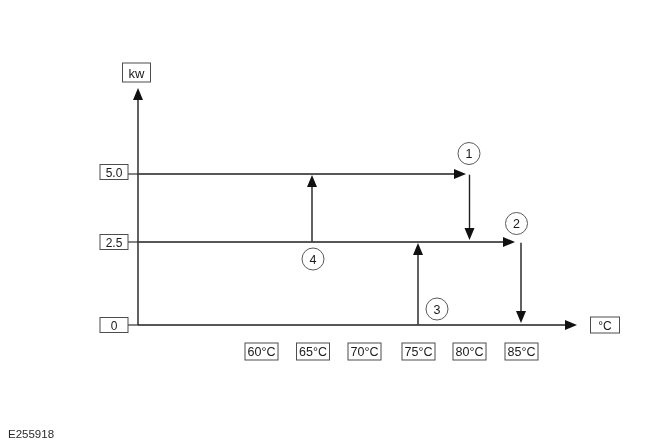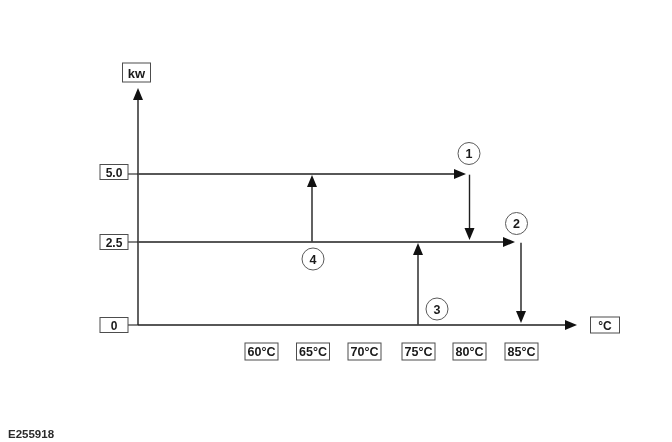--- a/index.html
+++ b/index.html
@@ -7,21 +7,20 @@
     padding: 0;
     background: #ffffff;
   }
   .canvas {
     position: relative;
     width: 672px;
     height: 442px;
     background: #ffffff;
     font-family: "Liberation Sans", "DejaVu Sans", sans-serif;
     overflow: hidden;
-    font-weight: bold;
   }
   svg {
     display: block;
   }
   .axis-line {
     stroke: #1f1f1f;
     stroke-width: 1.4;
     fill: none;
   }
   .tick-line {

